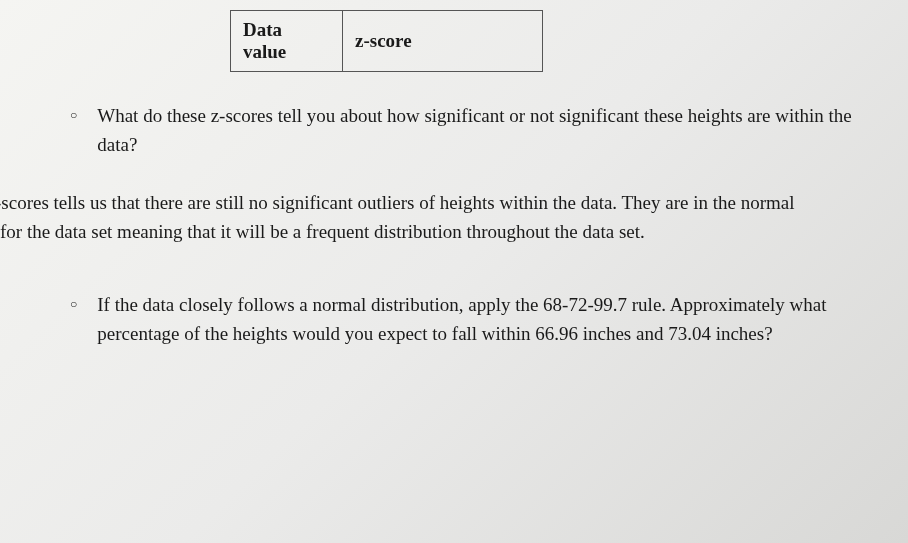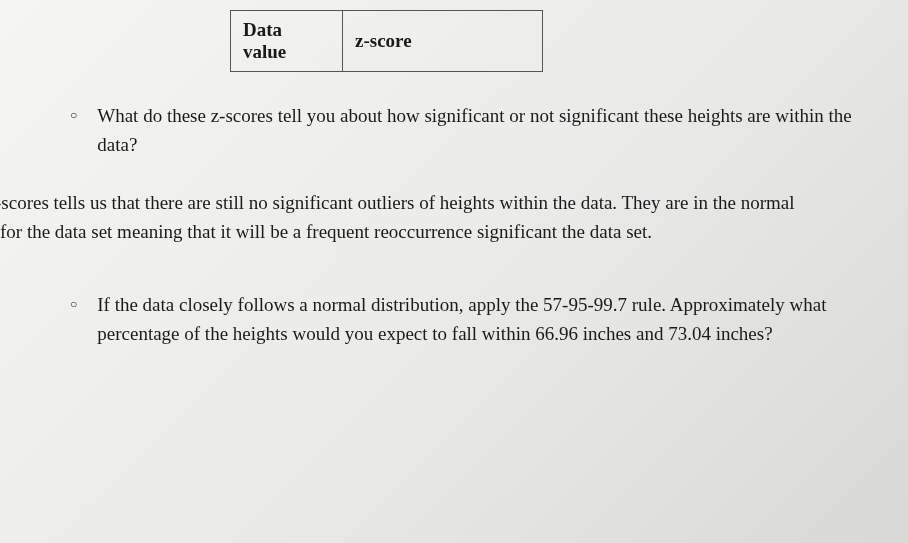--- a/index.html
+++ b/index.html
@@ -82,19 +82,19 @@
     </table>
 </div>
 
 <div class="question-block">
   <span class="bullet">○</span>
   <div class="question-text">What do these z-scores tell you about how significant or not significant these heights are within the data?</div>
 </div>
 
 <div class="answer-block">
   <div class="answer-line1">-scores tells us that there are still no significant outliers of heights within the data. They are in the normal</div>
-  <div>for the data set meaning that it will be a frequent reoccurrence significant the data set.</div>
+  <div>for the data set meaning that it will be a frequent distribution throughout the data set.</div>
 </div>
 
 <div class="question-block">
   <span class="bullet">○</span>
-  <div class="question-text">If the data closely follows a normal distribution, apply the 57-95-99.7 rule. Approximately what percentage of the heights would you expect to fall within 66.96 inches and 73.04 inches?</div>
+  <div class="question-text">If the data closely follows a normal distribution, apply the 68-72-99.7 rule. Approximately what percentage of the heights would you expect to fall within 66.96 inches and 73.04 inches?</div>
 </div>
 
 </body></html>

